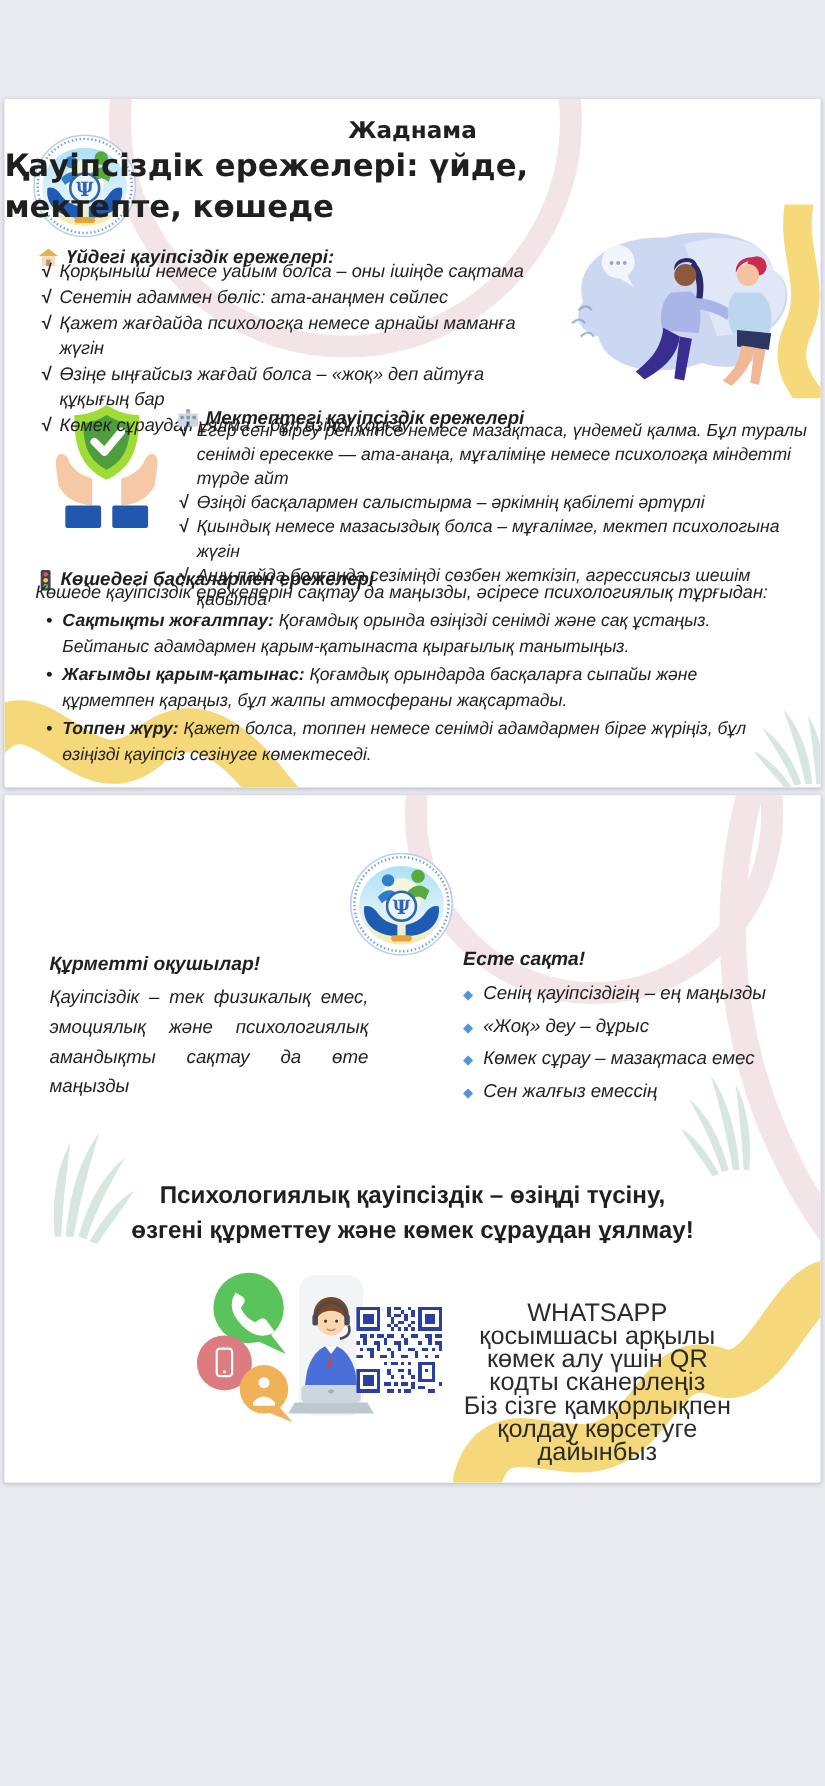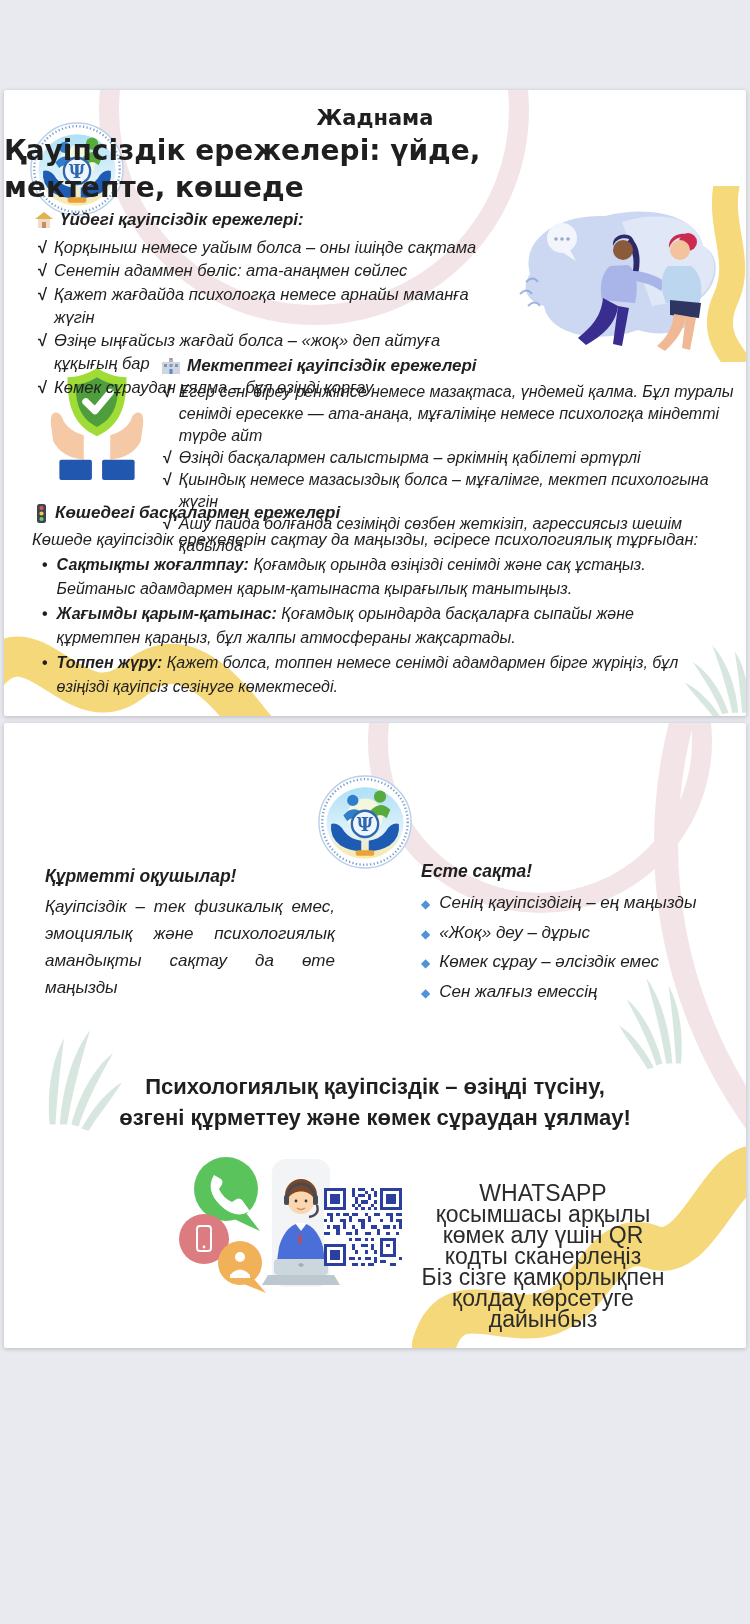--- a/index.html
+++ b/index.html
@@ -9,21 +9,21 @@
         box-shadow:0 1px 4px rgba(60,60,80,.28);overflow:hidden;}
   #page1{top:90px;height:626px;}
   #page2{top:723px;height:625px;}
   .abs{position:absolute;}
   .deco{position:absolute;left:0;top:0;width:100%;height:100%;z-index:0;pointer-events:none;}
   .z1{z-index:1;} .z2{z-index:2;}
   .kicker{width:742px;text-align:center;font-family:"DejaVu Sans",sans-serif;font-weight:700;
           font-size:21px;line-height:24px;}
   .title{width:742px;text-align:left;font-family:"DejaVu Sans",sans-serif;font-weight:700;
          font-size:28px;line-height:37px;}
-  .sec-h{display:flex;align-items:center;gap:7px;font-style:italic;font-weight:700;font-size:17px;}
+  .sec-h{display:flex;align-items:center;gap:7px;font-style:italic;font-weight:700;font-size:17px;margin-top:14px;}
   .item{display:flex;font-style:italic;font-size:16.5px;line-height:23.3px;}
   .chk{font-weight:700;margin-right:8px;flex:0 0 auto;}
   .school-items .item{font-size:16px;line-height:22px;}
   .intro{font-style:italic;font-size:16.5px;line-height:22px;}
   .sbullet{display:flex;font-style:italic;font-size:16px;line-height:23.5px;margin-bottom:2px;}
   .dot{font-weight:700;margin:0 9px 0 10px;flex:0 0 auto;font-style:normal;}
   .b-label{font-weight:700;}
   .col-h{font-style:italic;font-weight:700;font-size:17.5px;text-align:center;}
   .col-p{font-style:italic;font-size:17px;line-height:27px;text-align:justify;}
   .ritem{display:flex;align-items:baseline;font-style:italic;font-size:17px;line-height:27.5px;}
@@ -243,21 +243,21 @@
       <div class="ritem">
           <span class="dia">◆</span>
           <span>Сенің қауіпсіздігің – ең маңызды</span>
         </div>
       <div class="ritem">
           <span class="dia">◆</span>
           <span>«Жоқ» деу – дұрыс</span>
         </div>
       <div class="ritem">
           <span class="dia">◆</span>
-          <span>Көмек сұрау – әлсіздік емес</span>
+          <span>Көмек сұрау – мазақтаса емес</span>
         </div>
       <div class="ritem">
           <span class="dia">◆</span>
           <span>Сен жалғыз емессің</span>
         </div>
     </div>
 
     <div class="abs z2 statement" style="left:111px;top:348px">Психологиялық қауіпсіздік – өзіңді түсіну, өзгені құрметтеу және көмек сұраудан ұялмау!</div>
 
     <svg class="abs z1" style="left:158px;top:428px" width="180" height="150" viewBox="0 0 180 150">

